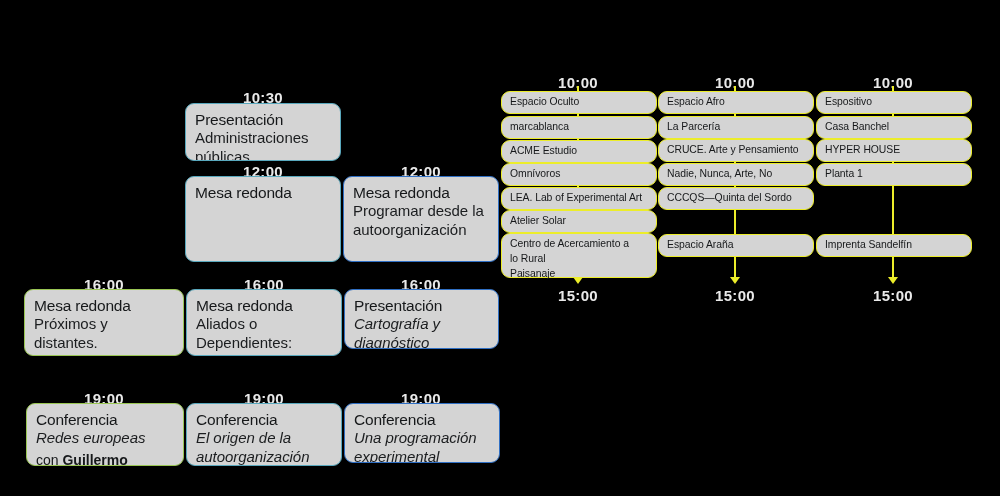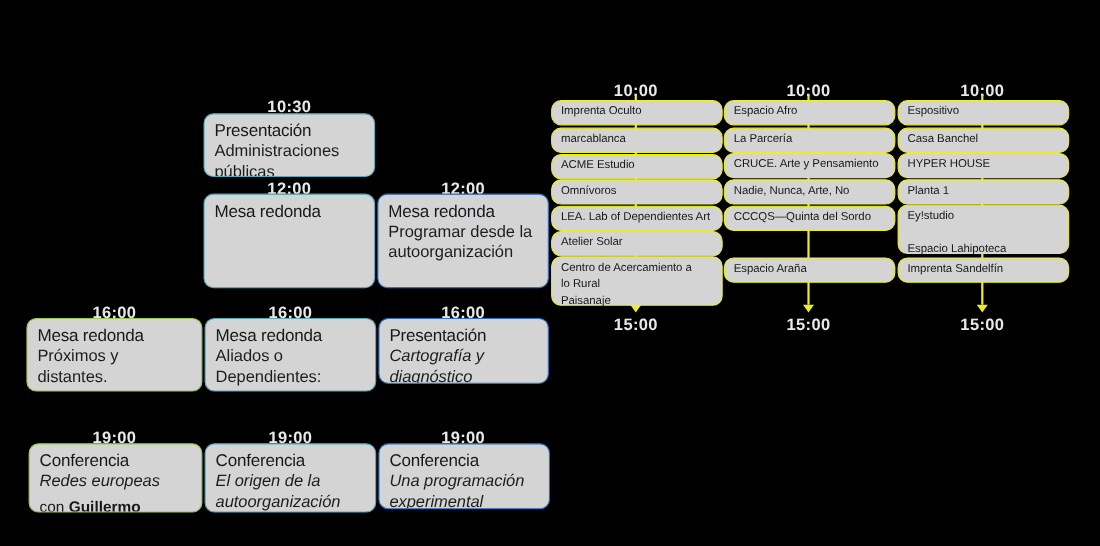--- a/index.html
+++ b/index.html
@@ -147,25 +147,25 @@
     <div class="card b-blue" style="left: 344px; top: 403px; width: 156px; height: 60px;">
       <div class="c-title">Conferencia</div>
       <div class="c-sub ital" style="white-space: pre-line;">Una programación experimental</div>
       <div class="gap2"></div>
       <div class="c-with"><span>con </span><b>Hajnalka Somogyi</b></div>
     </div>
     <div class="time-label" style="left: 538px; top: 74px; width: 80px;">10:00</div>
     <div class="axis" style="left: 577px; top: 86px; height: 191px;"></div>
     <div class="axis-arrow" style="left: 573px; top: 277px;"></div>
     <div class="time-label" style="left: 538px; top: 287px; width: 80px;">15:00</div>
-    <div class="chip" style="left: 501px; top: 91px; width: 156px; height: 23px;">Imprenta Oculto</div>
+    <div class="chip" style="left: 501px; top: 91px; width: 156px; height: 23px;">Espacio Oculto</div>
     <div class="chip" style="left: 501px; top: 116px; width: 156px; height: 23px;">marcablanca</div>
     <div class="chip" style="left: 501px; top: 140px; width: 156px; height: 23px;">ACME Estudio</div>
     <div class="chip" style="left: 501px; top: 163px; width: 156px; height: 23px;">Omnívoros</div>
-    <div class="chip" style="left: 501px; top: 187px; width: 156px; height: 23px;">LEA. Lab of Dependientes Art</div>
+    <div class="chip" style="left: 501px; top: 187px; width: 156px; height: 23px;">LEA. Lab of Experimental Art</div>
     <div class="chip" style="left: 501px; top: 210px; width: 156px; height: 23px;">Atelier Solar</div>
     <div class="chip" style="left: 501px; top: 233px; width: 156px; height: 45px;">Centro de Acercamiento a
 lo Rural
 Paisanaje</div>
     <div class="time-label" style="left: 695px; top: 74px; width: 80px;">10:00</div>
     <div class="axis" style="left: 734px; top: 86px; height: 191px;"></div>
     <div class="axis-arrow" style="left: 730px; top: 277px;"></div>
     <div class="time-label" style="left: 695px; top: 287px; width: 80px;">15:00</div>
     <div class="chip" style="left: 658px; top: 91px; width: 156px; height: 23px;">Espacio Afro</div>
     <div class="chip" style="left: 658px; top: 116px; width: 156px; height: 23px;">La Parcería</div>
@@ -174,17 +174,14 @@
     <div class="chip" style="left: 658px; top: 187px; width: 156px; height: 23px;">CCCQS—Quinta del Sordo</div>
     <div class="chip" style="left: 658px; top: 234px; width: 156px; height: 23px;">Espacio Araña</div>
     <div class="time-label" style="left: 853px; top: 74px; width: 80px;">10:00</div>
     <div class="axis" style="left: 892px; top: 86px; height: 191px;"></div>
     <div class="axis-arrow" style="left: 888px; top: 277px;"></div>
     <div class="time-label" style="left: 853px; top: 287px; width: 80px;">15:00</div>
     <div class="chip" style="left: 816px; top: 91px; width: 156px; height: 23px;">Espositivo</div>
     <div class="chip" style="left: 816px; top: 116px; width: 156px; height: 23px;">Casa Banchel</div>
     <div class="chip" style="left: 816px; top: 139px; width: 156px; height: 23px;">HYPER HOUSE</div>
     <div class="chip" style="left: 816px; top: 163px; width: 156px; height: 23px;">Planta 1</div>
-    <div class="chip" style="left: 816px; top: 186px; width: 156px; height: 45px;">Ey!studio
-
-Espacio Lahipoteca</div>
     <div class="chip" style="left: 816px; top: 234px; width: 156px; height: 23px;">Imprenta Sandelfín</div>
   </div>
 
 </body></html>

